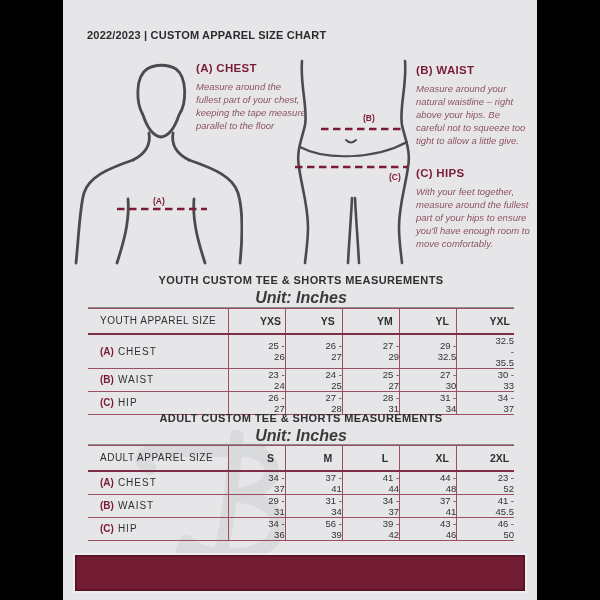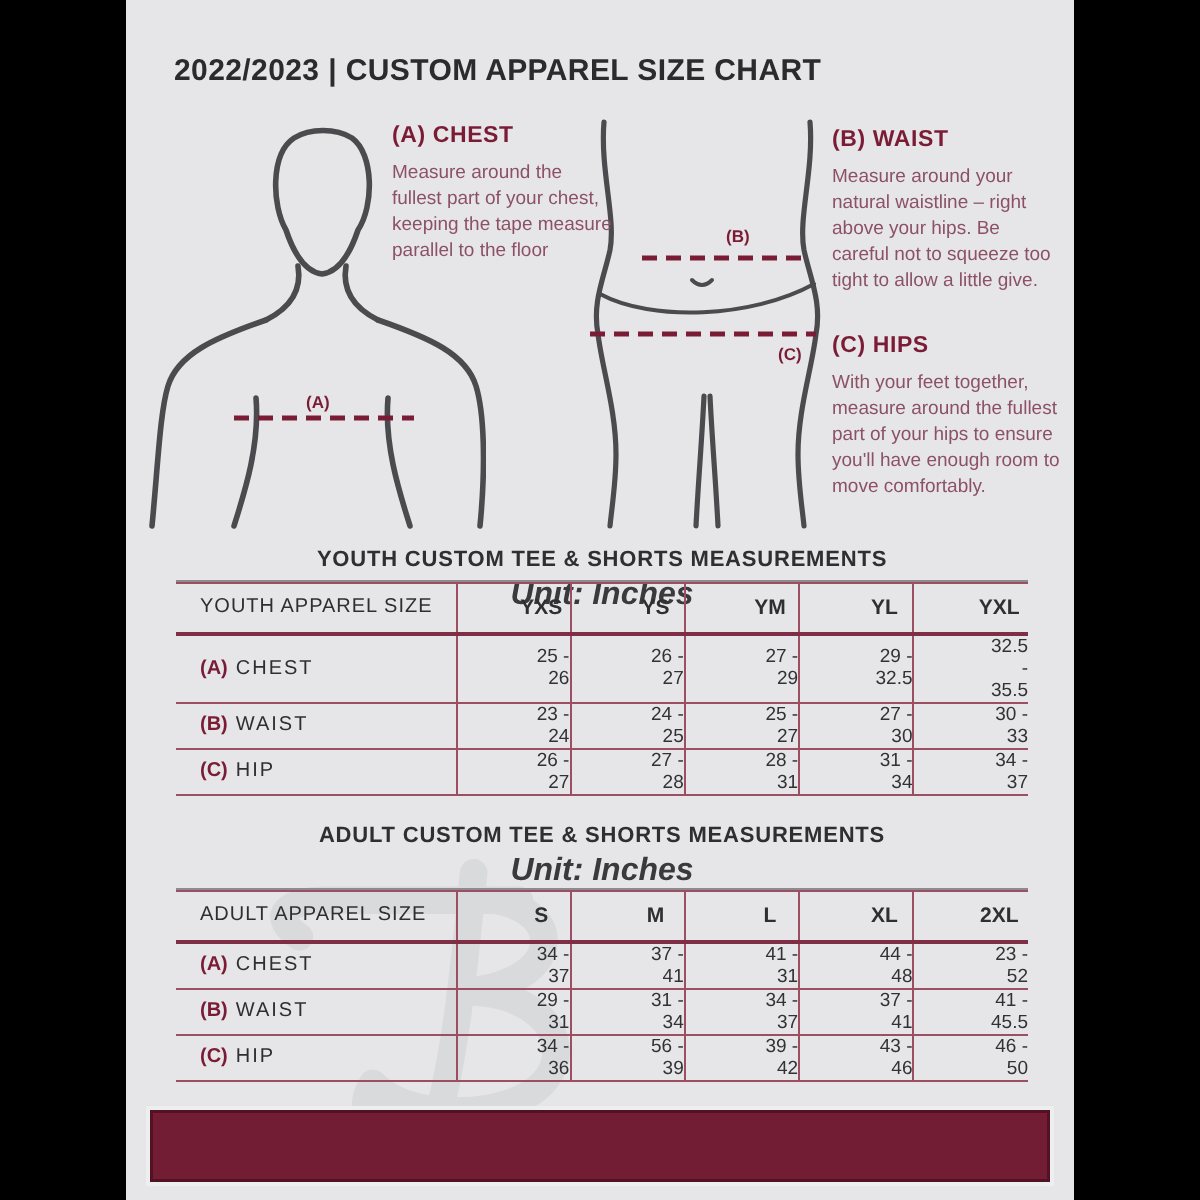--- a/index.html
+++ b/index.html
@@ -5,27 +5,27 @@
   html,body{margin:0;padding:0;width:600px;height:600px;background:#000;overflow:hidden;}
   *{box-sizing:border-box;}
   .page{
     position:absolute;left:63px;top:0;width:474px;height:600px;
     background:#e6e6e8;
     font-family:"Liberation Sans","DejaVu Sans",sans-serif;
     color:#303034;
   }
   
   .hdr{position:absolute;left:24px;right:18px;top:20px;height:30px;display:flex;justify-content:space-between;align-items:center;z-index:3;}
-  .hdr-title{font-size:15px;font-weight:bold;letter-spacing:.2px;color:#2b2b2e;white-space:nowrap;}
+  .hdr-title{font-size:11px;font-weight:bold;letter-spacing:.2px;color:#2b2b2e;white-space:nowrap;}
   .brand{display:flex;align-items:center;gap:6px;}
   .brand-name{font-size:10px;font-weight:bold;letter-spacing:4px;color:#2b2b2e;}
   
   .fig{position:absolute;z-index:1;}
   .g-head{position:absolute;font-size:11.5px;font-weight:bold;color:#7a1c35;letter-spacing:.3px;z-index:2;}
-  .g-text{position:absolute;font-size:9.5px;line-height:1.38;color:#8c5264;z-index:2;}
+  .g-text{position:absolute;font-size:9.5px;line-height:1.38;font-style:italic;color:#8c5264;z-index:2;}
   
   .sec-title{position:absolute;left:25px;width:426px;text-align:center;font-size:11px;font-weight:bold;letter-spacing:.4px;color:#2f2f31;z-index:2;}
   .sec-unit{position:absolute;left:25px;width:426px;text-align:center;font-size:16px;font-weight:bold;font-style:italic;color:#3a3a3c;z-index:2;}
   
   .table-wrap{position:absolute;left:25px;width:426px;border-top:1px solid #8b8b90;z-index:2;}
   table.size{border-collapse:collapse;width:426px;table-layout:fixed;border-top:1px solid #9c4f62;border-bottom:1.5px solid #9c4f62;}
   table.size col.c0{width:140px;}
   table.size thead tr{height:25px;border-bottom:2px solid #7e2f45;}
   table.size tbody tr{height:22px;}
   table.size tbody tr + tr{border-top:1.5px solid #9c4f62;}
@@ -96,21 +96,21 @@
   <div class="g-text" style="left:133px;top:80px;width:110px">Measure around the fullest part of your chest, keeping the tape measure parallel to the floor</div>
 
   <div class="g-head" style="left:353px;top:64px">(B) WAIST</div>
   <div class="g-text" style="left:353px;top:82px;width:114px">Measure around your natural waistline – right above your hips. Be careful not to squeeze too tight to allow a little give.</div>
 
   <div class="g-head" style="left:353px;top:167px">(C) HIPS</div>
   <div class="g-text" style="left:353px;top:185px;width:114px">With your feet together, measure around the fullest part of your hips to ensure you'll have enough room to move comfortably.</div>
 
   <div class="sec-title" style="top:274px">YOUTH CUSTOM TEE &amp; SHORTS MEASUREMENTS</div>
   <div class="sec-unit" style="top:289px">Unit: Inches</div>
-  <div class="table-wrap" style="top:290px">
+  <div class="table-wrap" style="top:307px">
     <table class="size">
       <colgroup>
           <col class="c0">
           <col>
           <col>
           <col>
           <col>
           <col>
         </colgroup>
       <thead>
@@ -172,21 +172,21 @@
             <th>L</th>
             <th>XL</th>
             <th>2XL</th>
           </tr>
         </thead>
       <tbody>
           <tr>
             <th><span class="pfx">(A)</span><span class="lbl">CHEST</span></th>
             <td>34 - 37</td>
             <td>37 - 41</td>
-            <td>41 - 31</td>
+            <td>41 - 44</td>
             <td>44 - 48</td>
             <td>23 - 52</td>
           </tr>
           <tr>
             <th><span class="pfx">(B)</span><span class="lbl">WAIST</span></th>
             <td>29 - 31</td>
             <td>31 - 34</td>
             <td>34 - 37</td>
             <td>37 - 41</td>
             <td>41 - 45.5</td>

